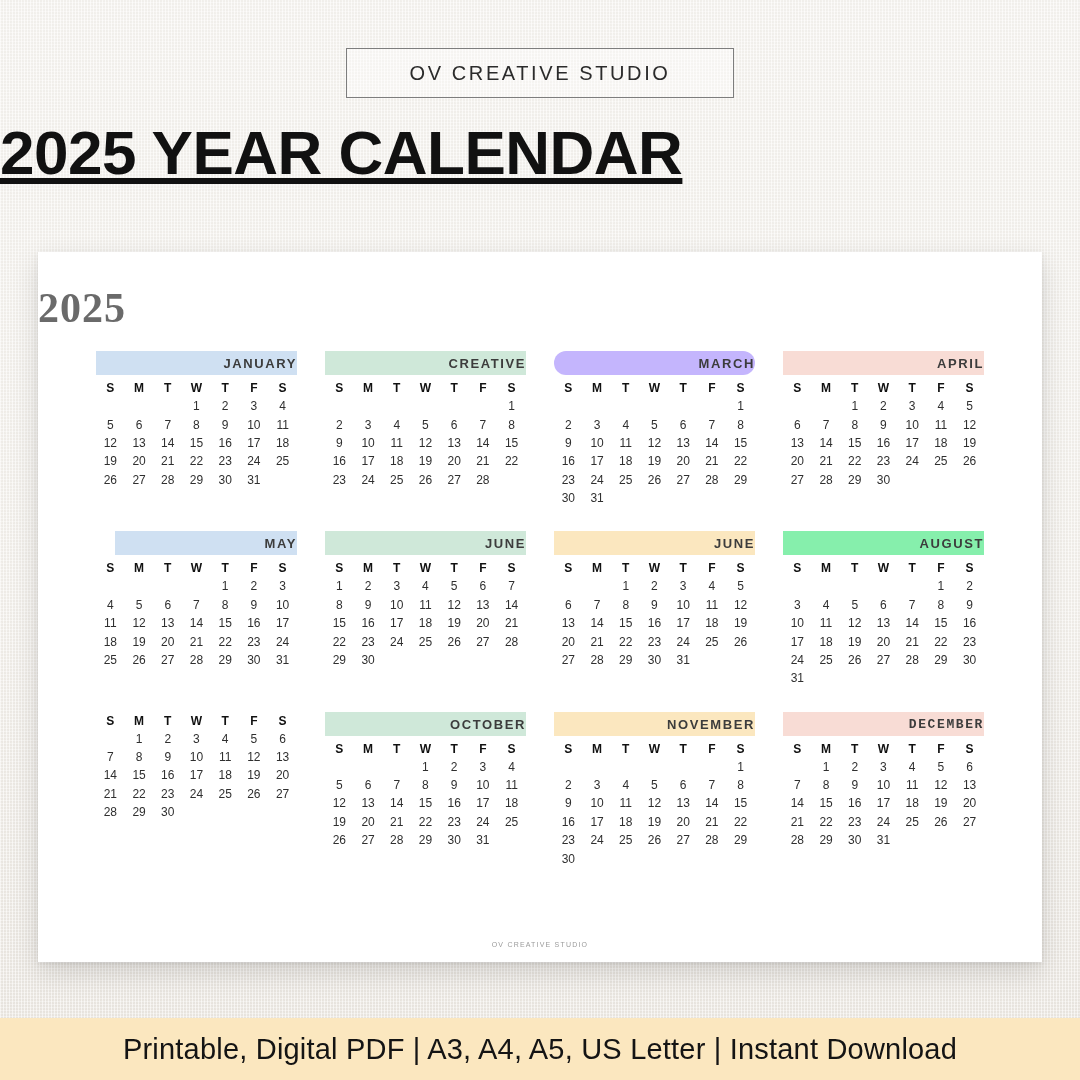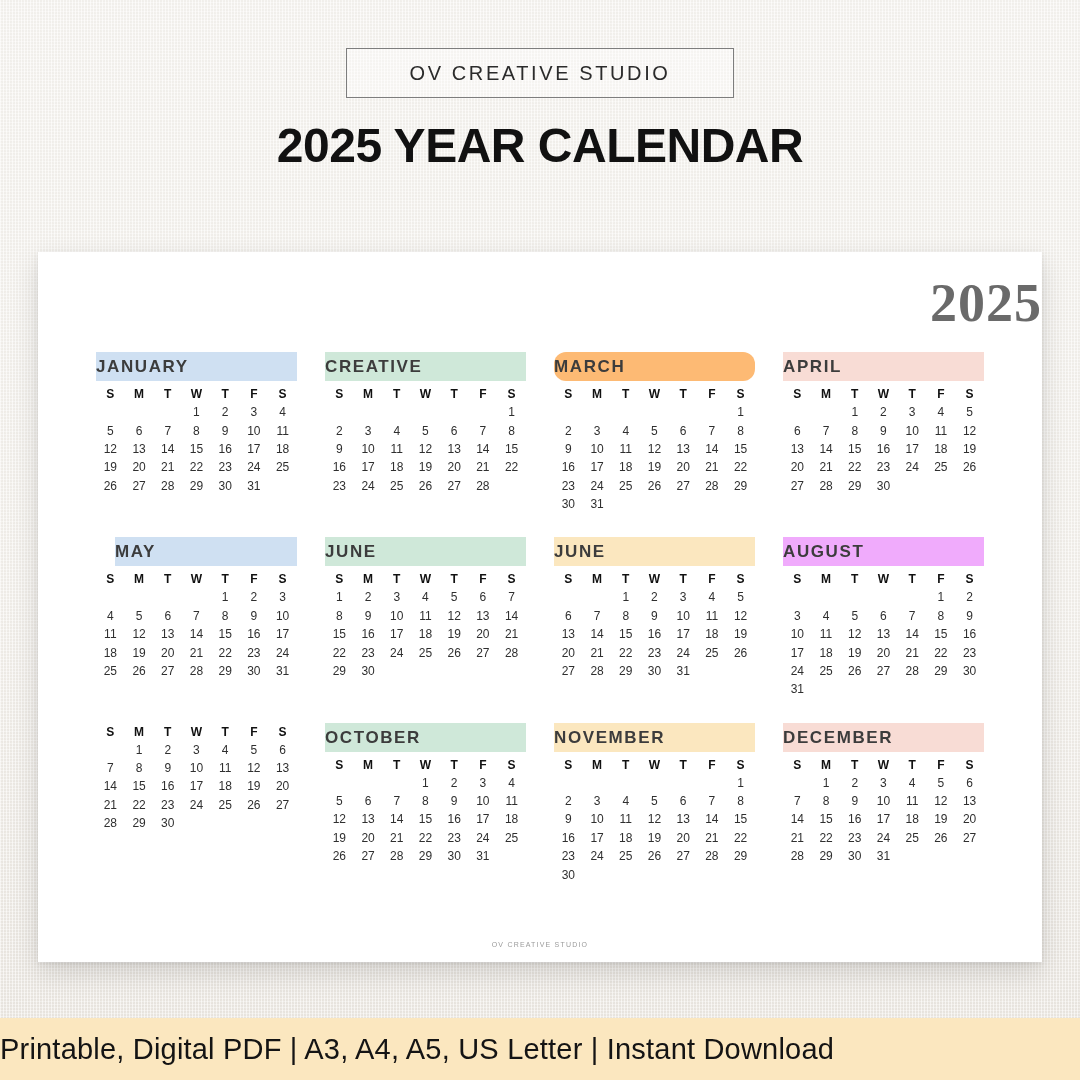--- a/index.html
+++ b/index.html
@@ -48,62 +48,63 @@
     letter-spacing: 2.6px;
     color: #2b2b2b;
     font-weight: 400;
   }
 
   .main-title {
     position: absolute;
     top: 122px;
     left: 0;
     width: 100%;
-    text-align: center;
-    font-size: 48px;
+    font-size: 62px;
     font-weight: 800;
     letter-spacing: -0.5px;
     color: #111;
     line-height: 1;
+    text-decoration: underline;
   }
 
   .sheet {
     position: absolute;
     left: 38px;
     top: 252px;
     width: 1004px;
     height: 710px;
     background: #ffffff;
     box-shadow: 0 10px 26px rgba(0,0,0,0.13), 0 2px 6px rgba(0,0,0,0.07);
   }
 
   .year {
-    text-align: right;
+    text-align: left;
     font-family: "Liberation Serif", serif;
-    font-size: 54px;
+    font-size: 42px;
     font-weight: 700;
     color: #6a6a6a;
     letter-spacing: 1px;
     padding-top: 24px;
     line-height: 1;
+    margin-top: 11px;
   }
 
   .grid {
     margin: 22px 58px 0 58px;
     display: grid;
     grid-template-columns: repeat(4, 1fr);
     grid-column-gap: 28px;
     grid-row-gap: 24px;
   }
 
   .month { width: 100%; }
 
   .month-name {
-    text-align: left;
-    font-size: 17px;
+    text-align: right;
+    font-size: 13px;
     letter-spacing: 1.6px;
     font-weight: 700;
     color: #3c3c3c;
     padding: 5px 0 4px 0;
     margin-bottom: 4px;
   }
 
   table.cal {
     width: 100%;
     border-collapse: collapse;
@@ -137,21 +138,21 @@
 
   .banner {
     position: absolute;
     left: 0;
     bottom: 0;
     width: 100%;
     height: 62px;
     background: #fbe7bf;
     display: flex;
     align-items: center;
-    justify-content: flex-start;
+    justify-content: center;
   }
   .banner span {
     font-size: 29px;
     color: #141414;
     font-weight: 400;
     letter-spacing: 0.2px;
   }
 </style>
 </head>
 <body>
@@ -288,21 +289,21 @@
                 <td>25</td>
                 <td>26</td>
                 <td>27</td>
                 <td>28</td>
                 <td>&nbsp;</td>
               </tr>
             </tbody>
           </table>
         </div>
         <div class="month">
-          <div class="month-name" style="background: #fdba74; border-radius: 12px;">MARCH</div>
+          <div class="month-name" style="background: #c4b5fd; border-radius: 12px;">MARCH</div>
           <table class="cal">
             <thead>
               <tr>
                 <th>S</th>
                 <th>M</th>
                 <th>T</th>
                 <th>W</th>
                 <th>T</th>
                 <th>F</th>
                 <th>S</th>
@@ -612,21 +613,21 @@
                 <td>29</td>
                 <td>30</td>
                 <td>31</td>
                 <td>&nbsp;</td>
                 <td>&nbsp;</td>
               </tr>
             </tbody>
           </table>
         </div>
         <div class="month">
-          <div class="month-name" style="background: #f0abfc;">AUGUST</div>
+          <div class="month-name" style="background: #86efac;">AUGUST</div>
           <table class="cal">
             <thead>
               <tr>
                 <th>S</th>
                 <th>M</th>
                 <th>T</th>
                 <th>W</th>
                 <th>T</th>
                 <th>F</th>
                 <th>S</th>
@@ -881,21 +882,21 @@
                 <td>&nbsp;</td>
                 <td>&nbsp;</td>
                 <td>&nbsp;</td>
                 <td>&nbsp;</td>
                 <td>&nbsp;</td>
               </tr>
             </tbody>
           </table>
         </div>
         <div class="month">
-          <div class="month-name" style="background: rgb(248, 220, 213);">DECEMBER</div>
+          <div class="month-name" style="background: rgb(248, 220, 213); font-family: Liberation Mono, monospace;">DECEMBER</div>
           <table class="cal">
             <thead>
               <tr>
                 <th>S</th>
                 <th>M</th>
                 <th>T</th>
                 <th>W</th>
                 <th>T</th>
                 <th>F</th>
                 <th>S</th>

